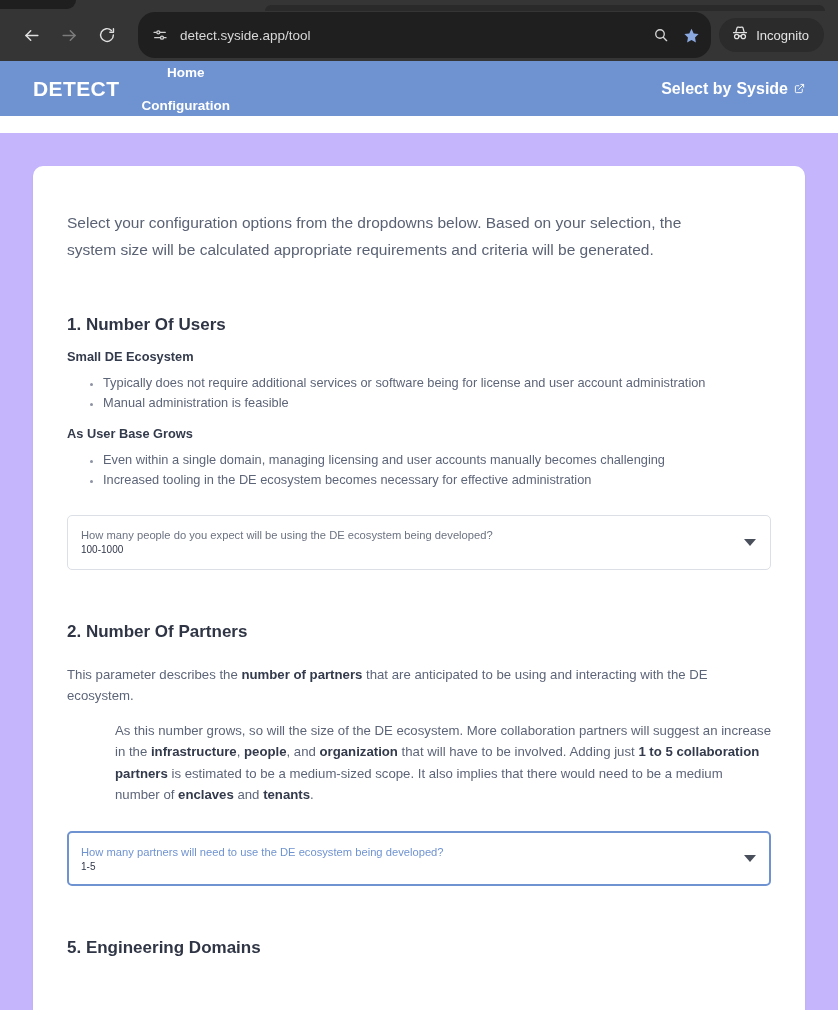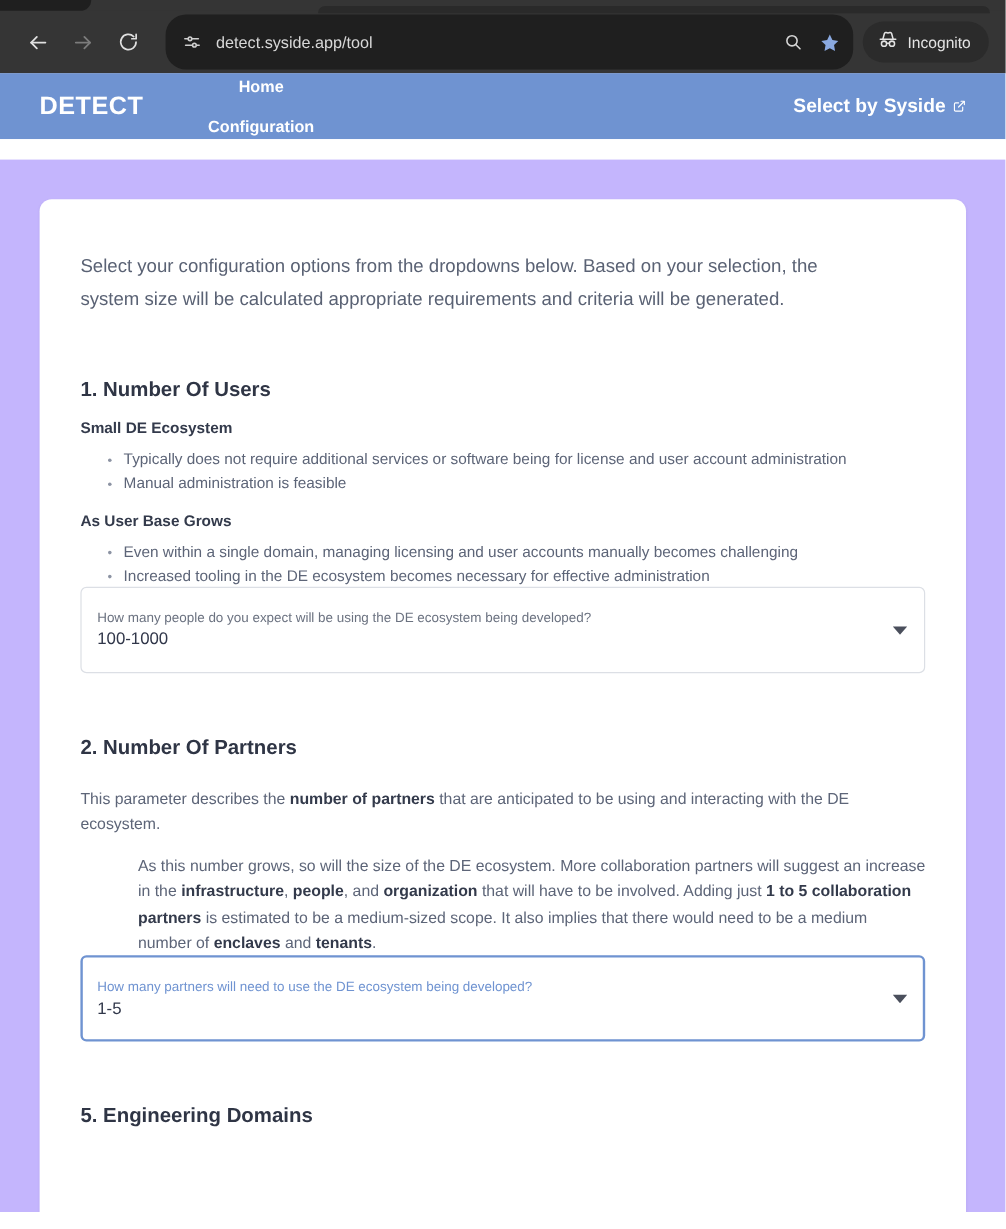--- a/index.html
+++ b/index.html
@@ -113,21 +113,20 @@
     white-space: nowrap;
   }
 
   
   .app-navbar {
     height: 55px;
     background: #6f93d1;
     display: flex;
     align-items: center;
     padding: 0 33px;
-    gap: 32px;
   }
   .brand {
     color: #ffffff;
     font-size: 21px;
     font-weight: bold;
     letter-spacing: 0.4px;
     margin-right: 22px;
   }
   .nav-links {
     display: flex;
@@ -216,21 +215,22 @@
   ul.bullets li {
     font-size: 12.8px;
     line-height: 1.52;
     color: #5d6578;
     margin: 0;
   }
   ul.bullets li::marker { color: #8c93a3; font-size: 11px; }
 
   
   .field {
-    height: 72px;
+    margin-top: 26px;
+    height: 55px;
     border: 1px solid #dcdfe5;
     border-radius: 5px;
     background: #ffffff;
     display: flex;
     align-items: center;
     padding: 0 14px 0 13px;
     position: relative;
     gap: 40px;
   }
   .field.focused {
@@ -245,21 +245,21 @@
     justify-content: center;
     gap: 2px;
   }
   .field-label {
     font-size: 11.2px;
     color: #6b7280;
     line-height: 1.25;
   }
   .field.focused .field-label { color: #6f93d1; }
   .field-value {
-    font-size: 14px;
+    font-size: 10px;
     color: #31374a;
     line-height: 1.25;
   }
   .caret {
     flex: 0 0 auto;
     width: 0; height: 0;
     border-left: 6px solid transparent;
     border-right: 6px solid transparent;
     border-top: 7px solid #4a4f5c;
     margin-left: 12px;

